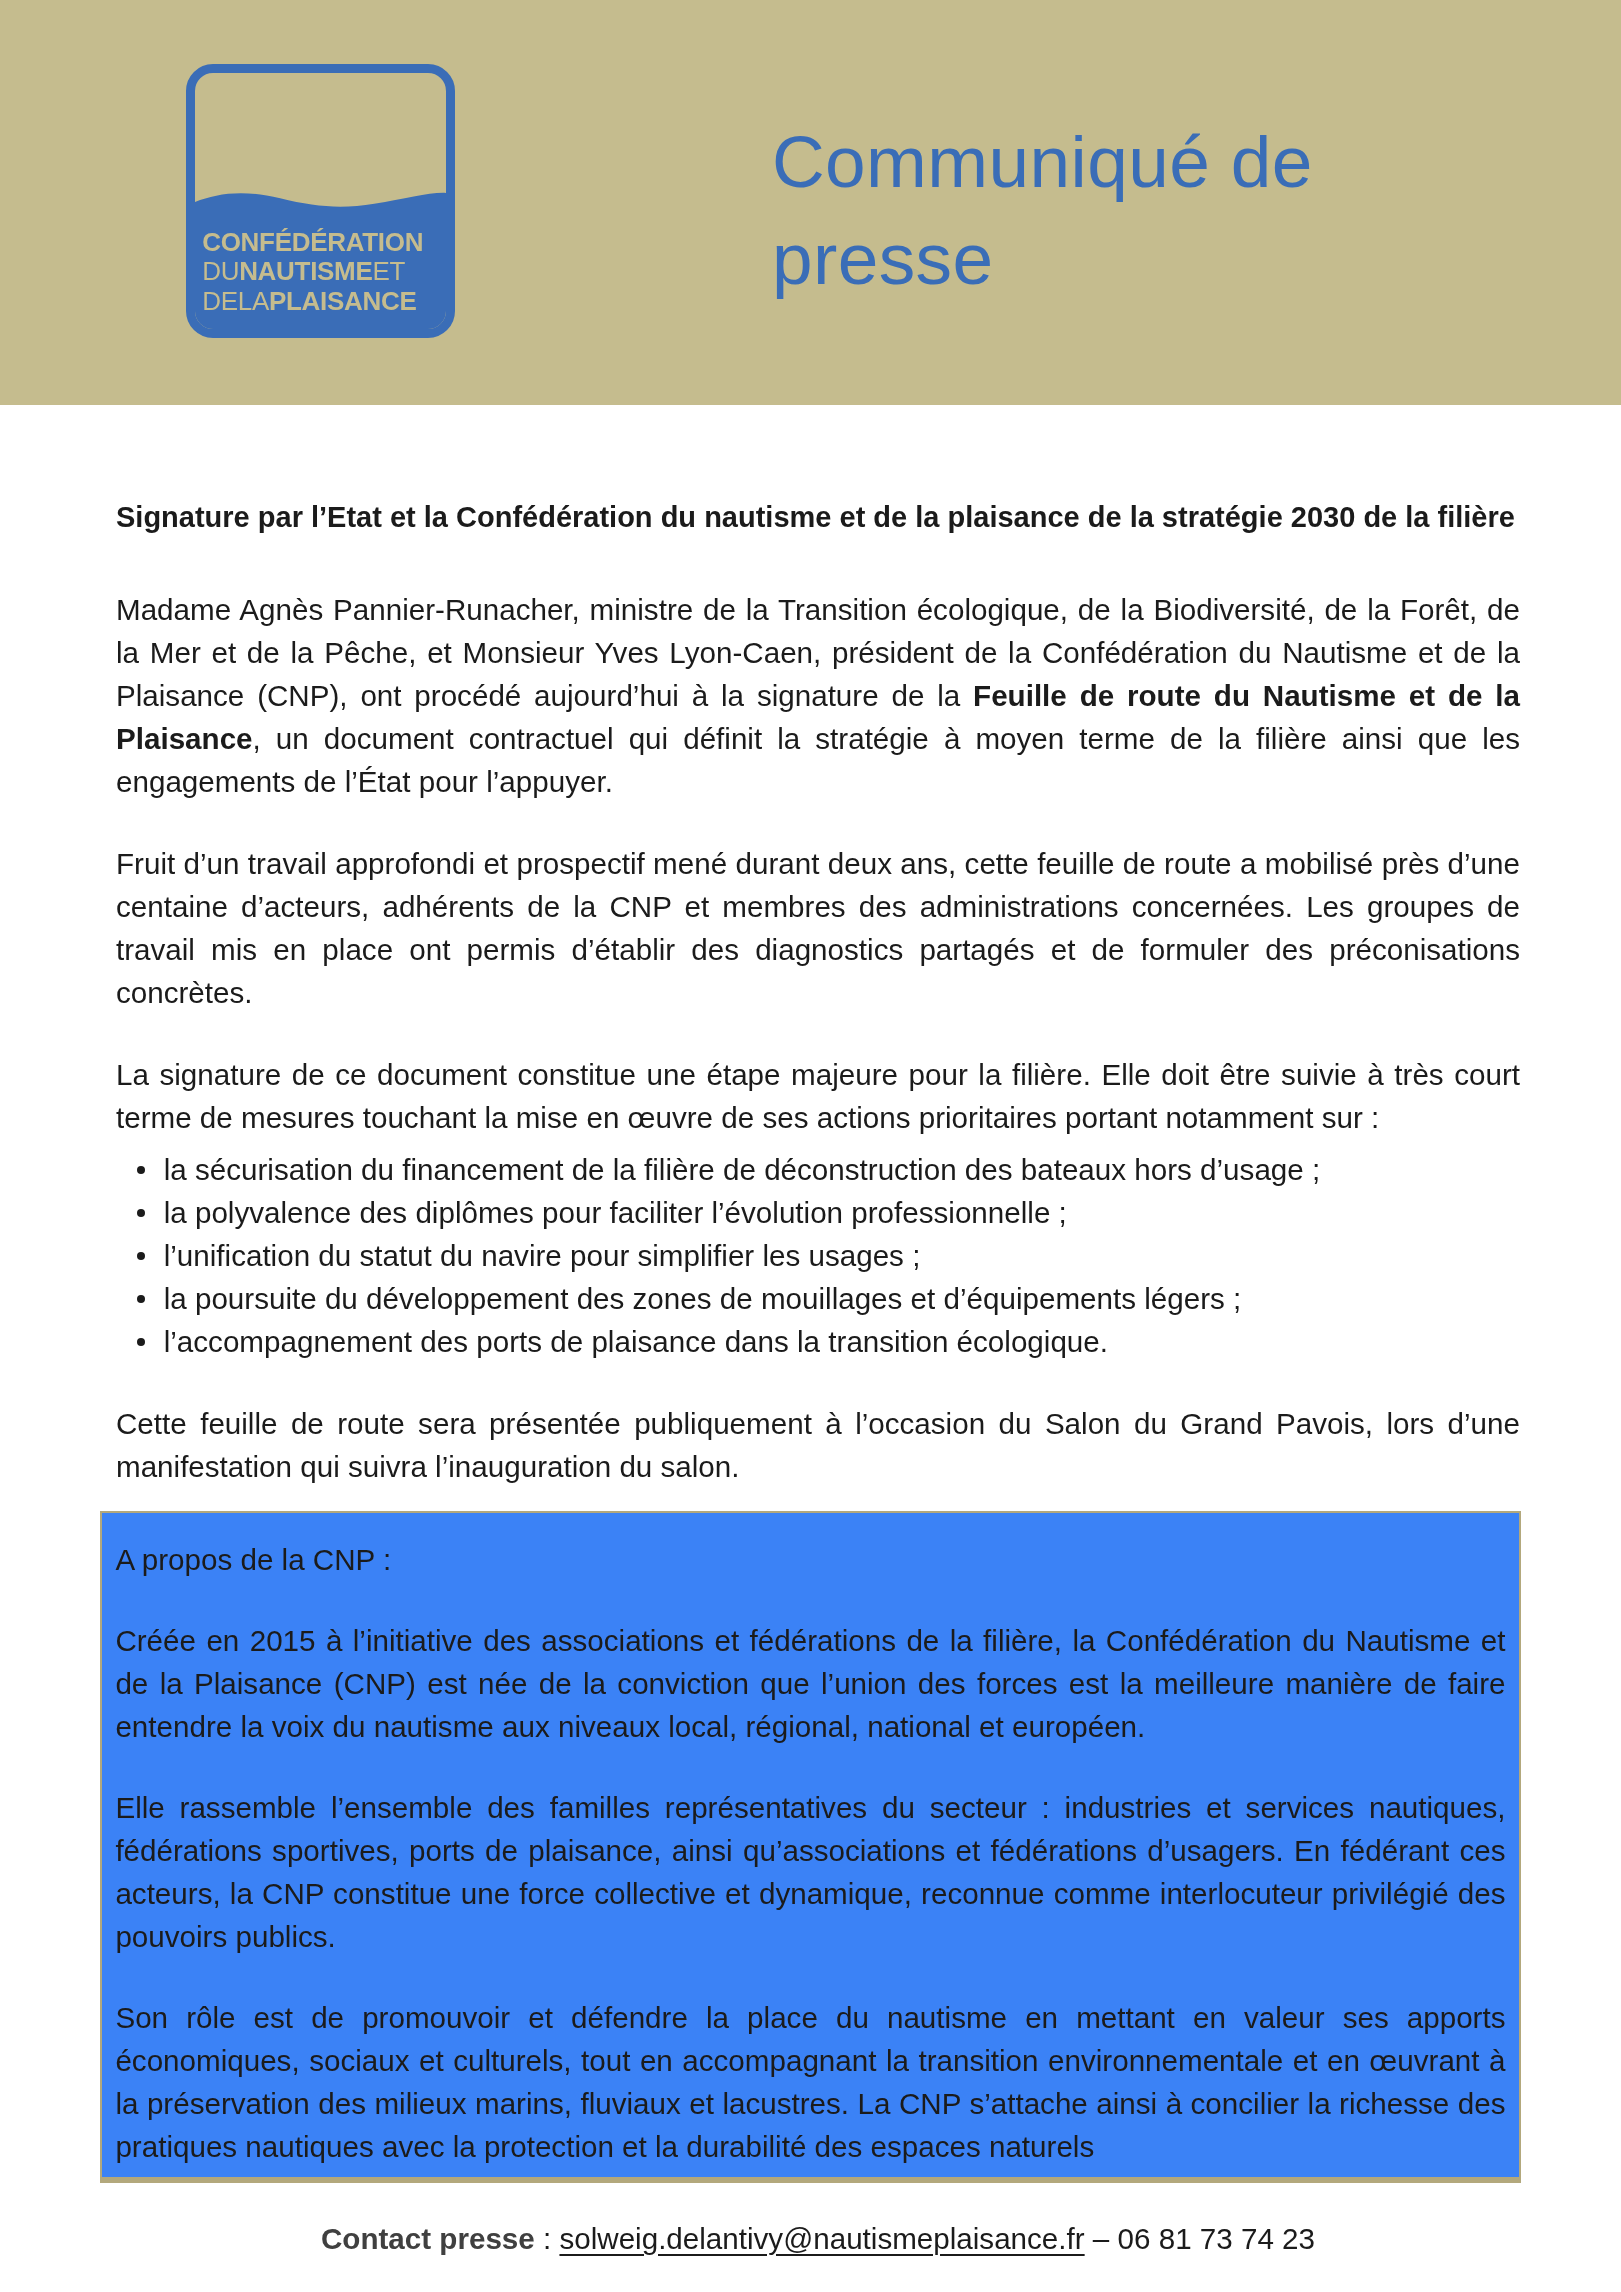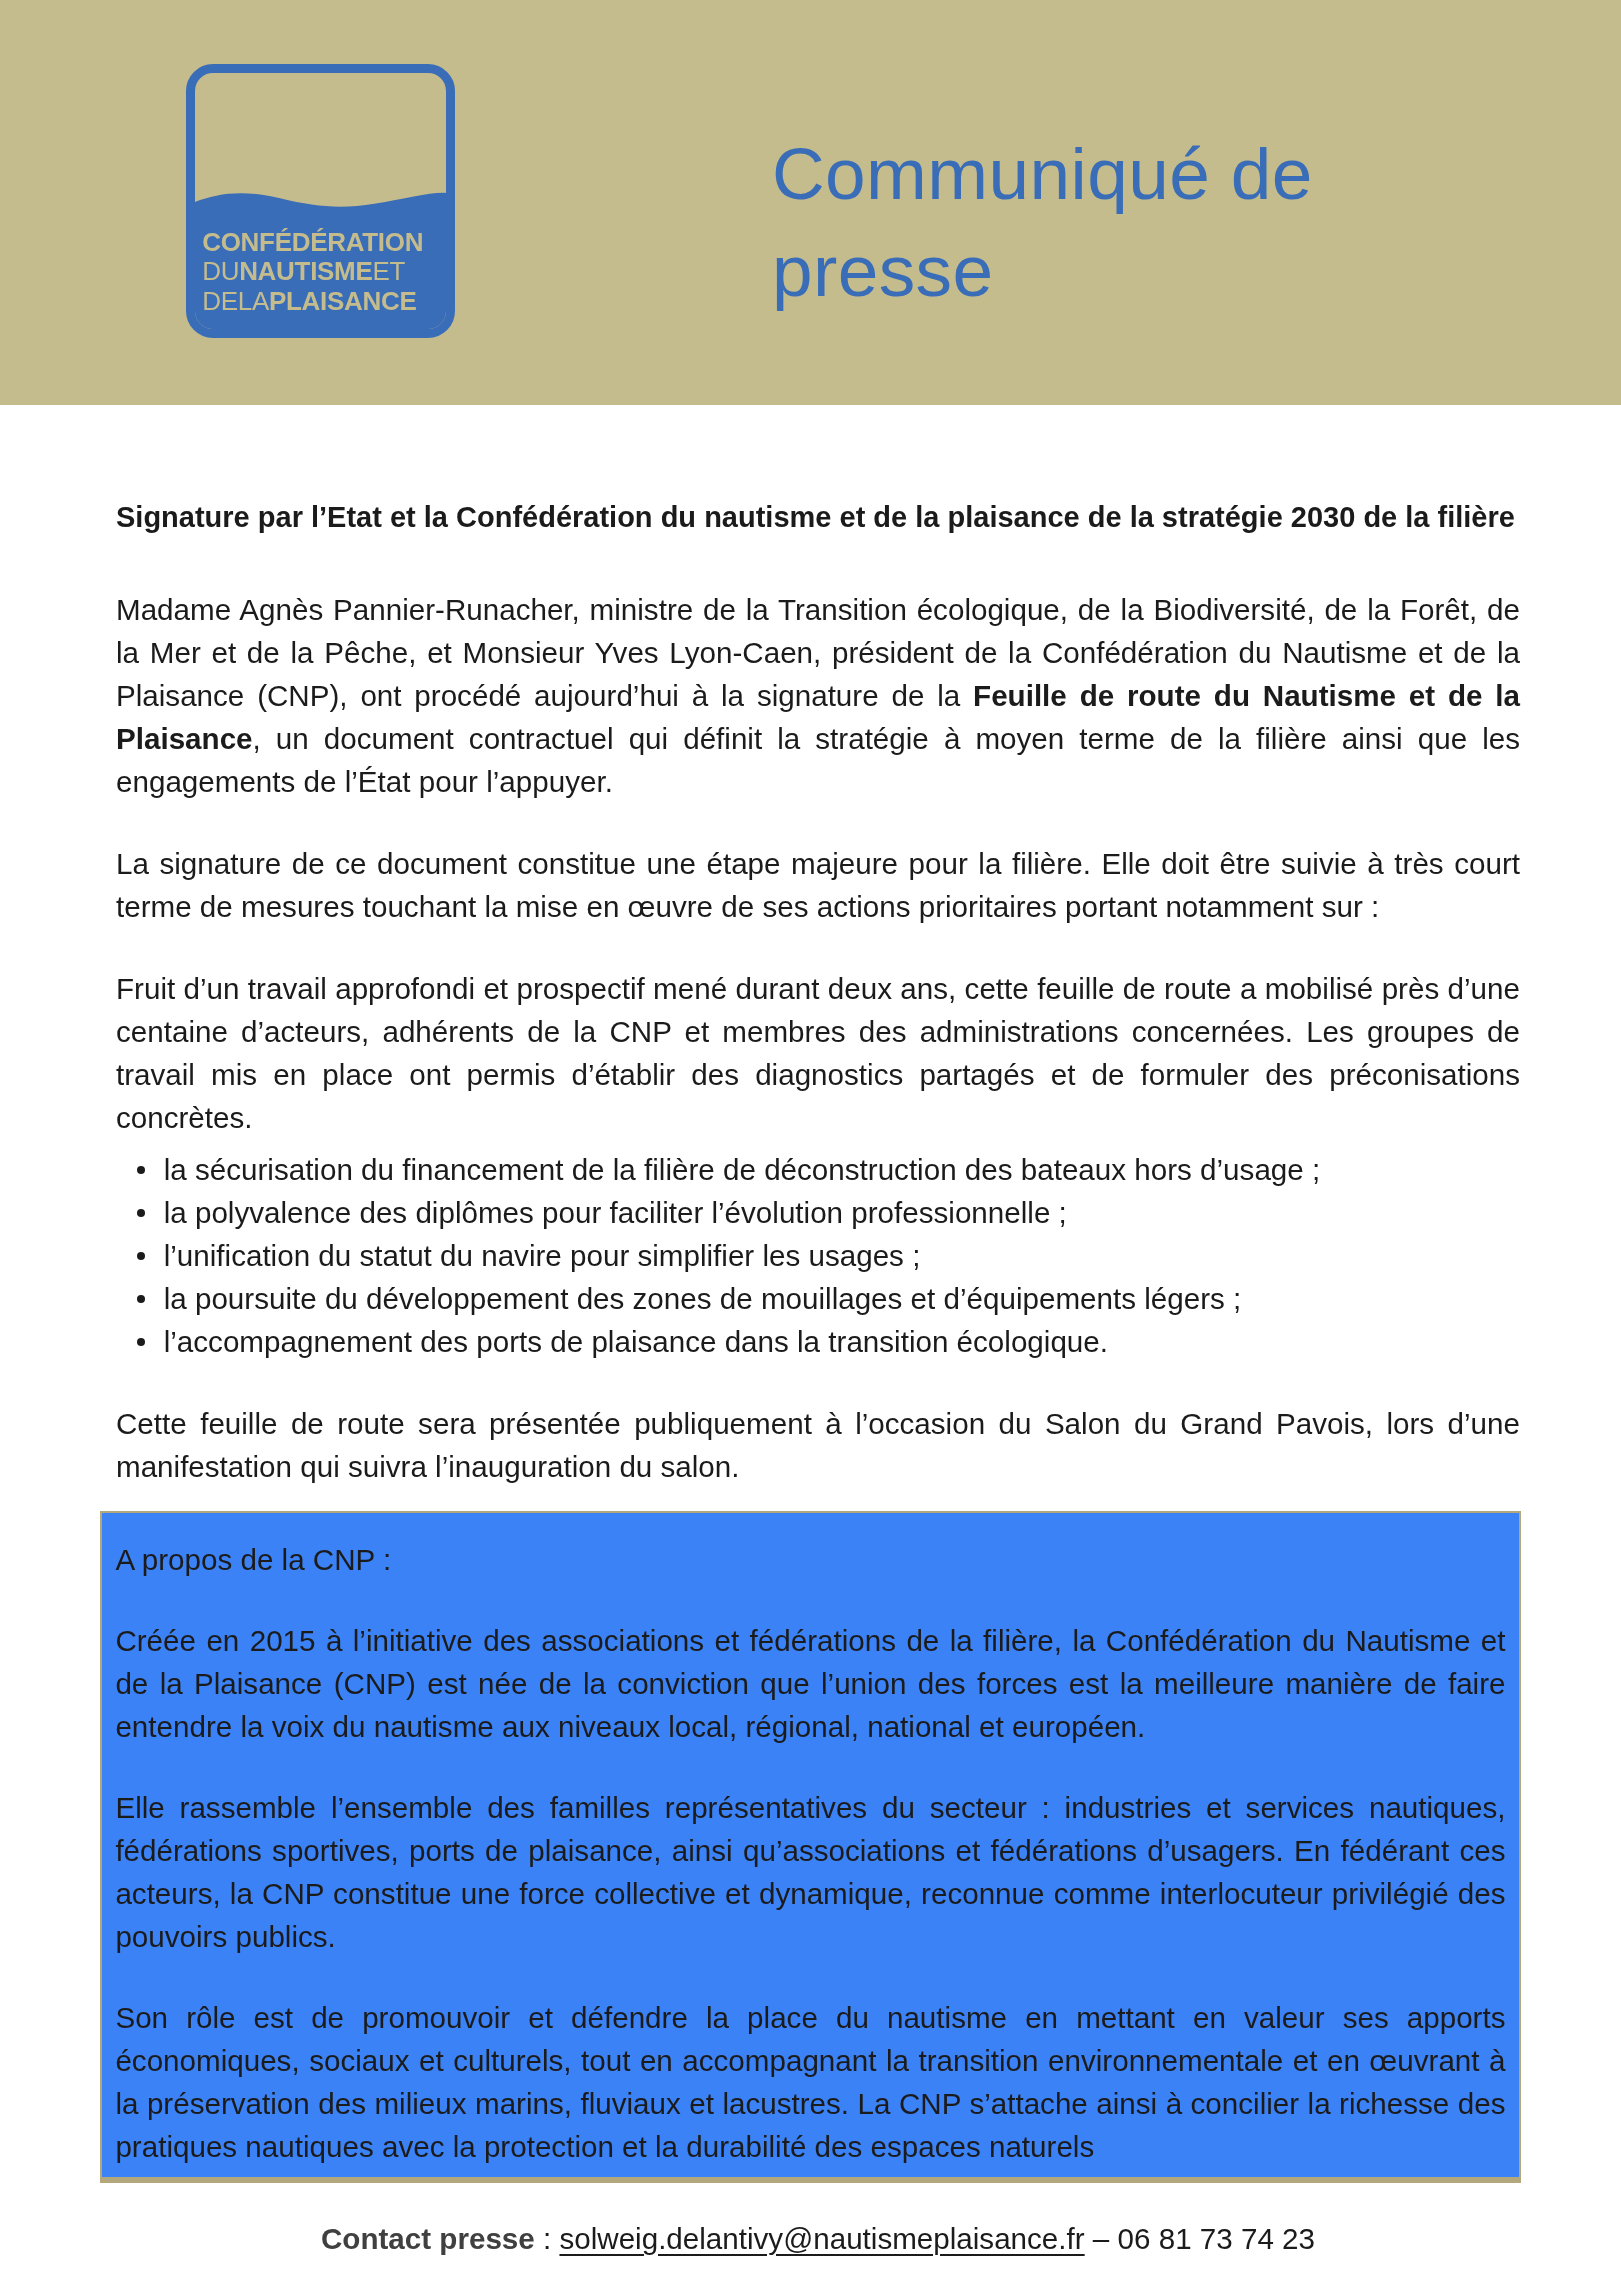--- a/index.html
+++ b/index.html
@@ -30,21 +30,21 @@
     color:#c5bc8e;
     font-size:26px;line-height:29.6px;
     font-weight:700;
     letter-spacing:-0.3px;
     white-space:nowrap;
     margin-top:44px;
   }
   .logo-text .lt{font-weight:400;}
   .logo-text .bd{font-weight:700;}
   .doc-type{
-    position:absolute;left:772px;top:125px;
+    position:absolute;left:772px;top:113px;
     margin:0;
     font-size:73px;line-height:97px;
     font-weight:500;
     color:#3a6db7;
     letter-spacing:0.4px;
   }
   
   .bodycol{padding:0 101px 0 116px;}
   .headline{
     margin:91px 0 0 0;
@@ -121,23 +121,23 @@
       <span>presse</span>
     </h1>
   </header>
 
   <main class="bodycol">
 
     <p class="headline">Signature par l’Etat et la Confédération du nautisme et de la plaisance de la stratégie 2030 de la filière</p>
 
     <p class="para first"><span>Madame Agnès Pannier-Runacher, ministre de la Transition écologique, de la Biodiversité, de la Forêt, de la Mer et de la Pêche, et Monsieur Yves Lyon-Caen, président de la Confédération du Nautisme et de la Plaisance (CNP), ont procédé aujourd’hui à la signature de la </span><strong>Feuille de route du Nautisme et de la Plaisance</strong><span>, un document contractuel qui définit la stratégie à moyen terme de la filière ainsi que les engagements de l’État pour l’appuyer.</span></p>
 
+    <p class="para">Fruit d’un travail approfondi et prospectif mené durant deux ans, cette feuille de route a mobilisé près d’une centaine d’acteurs, adhérents de la CNP et membres des administrations concernées. Les groupes de travail mis en place ont permis d’établir des diagnostics partagés et de formuler des préconisations concrètes.</p>
+
     <p class="para">La signature de ce document constitue une étape majeure pour la filière. Elle doit être suivie à très court terme de mesures touchant la mise en œuvre de ses actions prioritaires portant notamment sur :</p>
-
-    <p class="para">Fruit d’un travail approfondi et prospectif mené durant deux ans, cette feuille de route a mobilisé près d’une centaine d’acteurs, adhérents de la CNP et membres des administrations concernées. Les groupes de travail mis en place ont permis d’établir des diagnostics partagés et de formuler des préconisations concrètes.</p>
 
     <ul class="bullets">
       <li>la sécurisation du financement de la filière de déconstruction des bateaux hors d’usage ;</li>
       <li>la polyvalence des diplômes pour faciliter l’évolution professionnelle ;</li>
       <li>l’unification du statut du navire pour simplifier les usages ;</li>
       <li>la poursuite du développement des zones de mouillages et d’équipements légers ;</li>
       <li>l’accompagnement des ports de plaisance dans la transition écologique.</li>
     </ul>
 
     <p class="para">Cette feuille de route sera présentée publiquement à l’occasion du Salon du Grand Pavois, lors d’une manifestation qui suivra l’inauguration du salon.</p>

